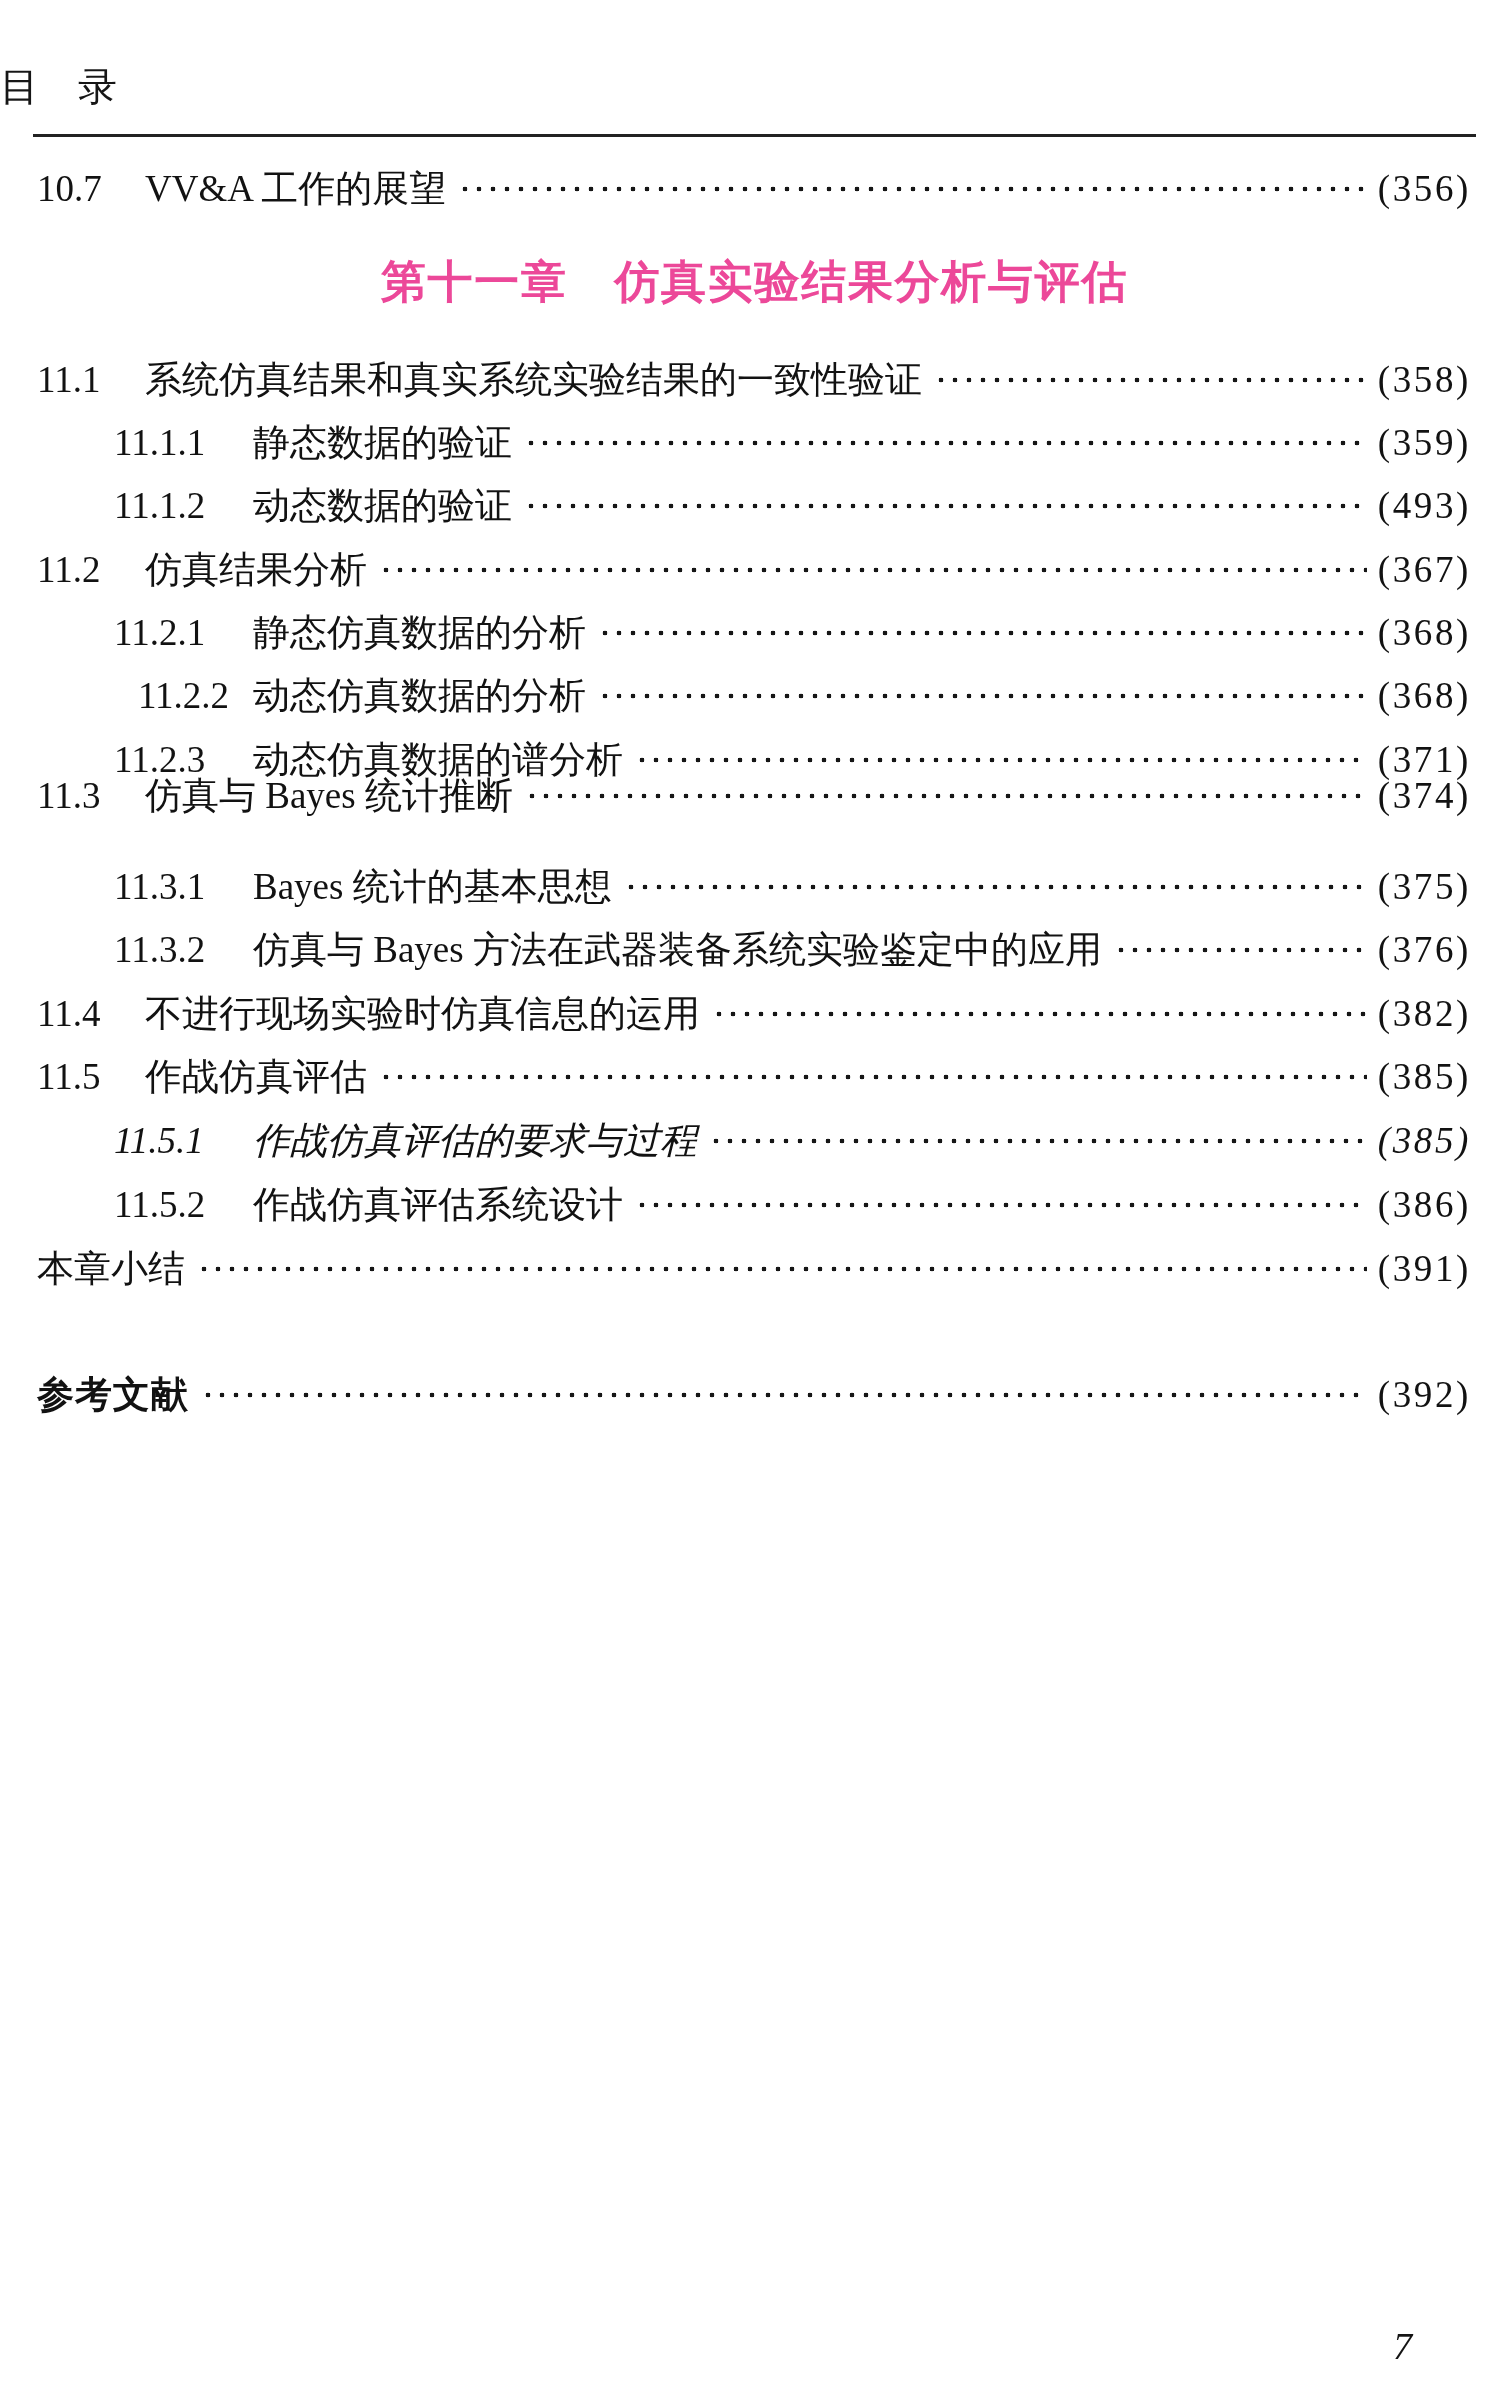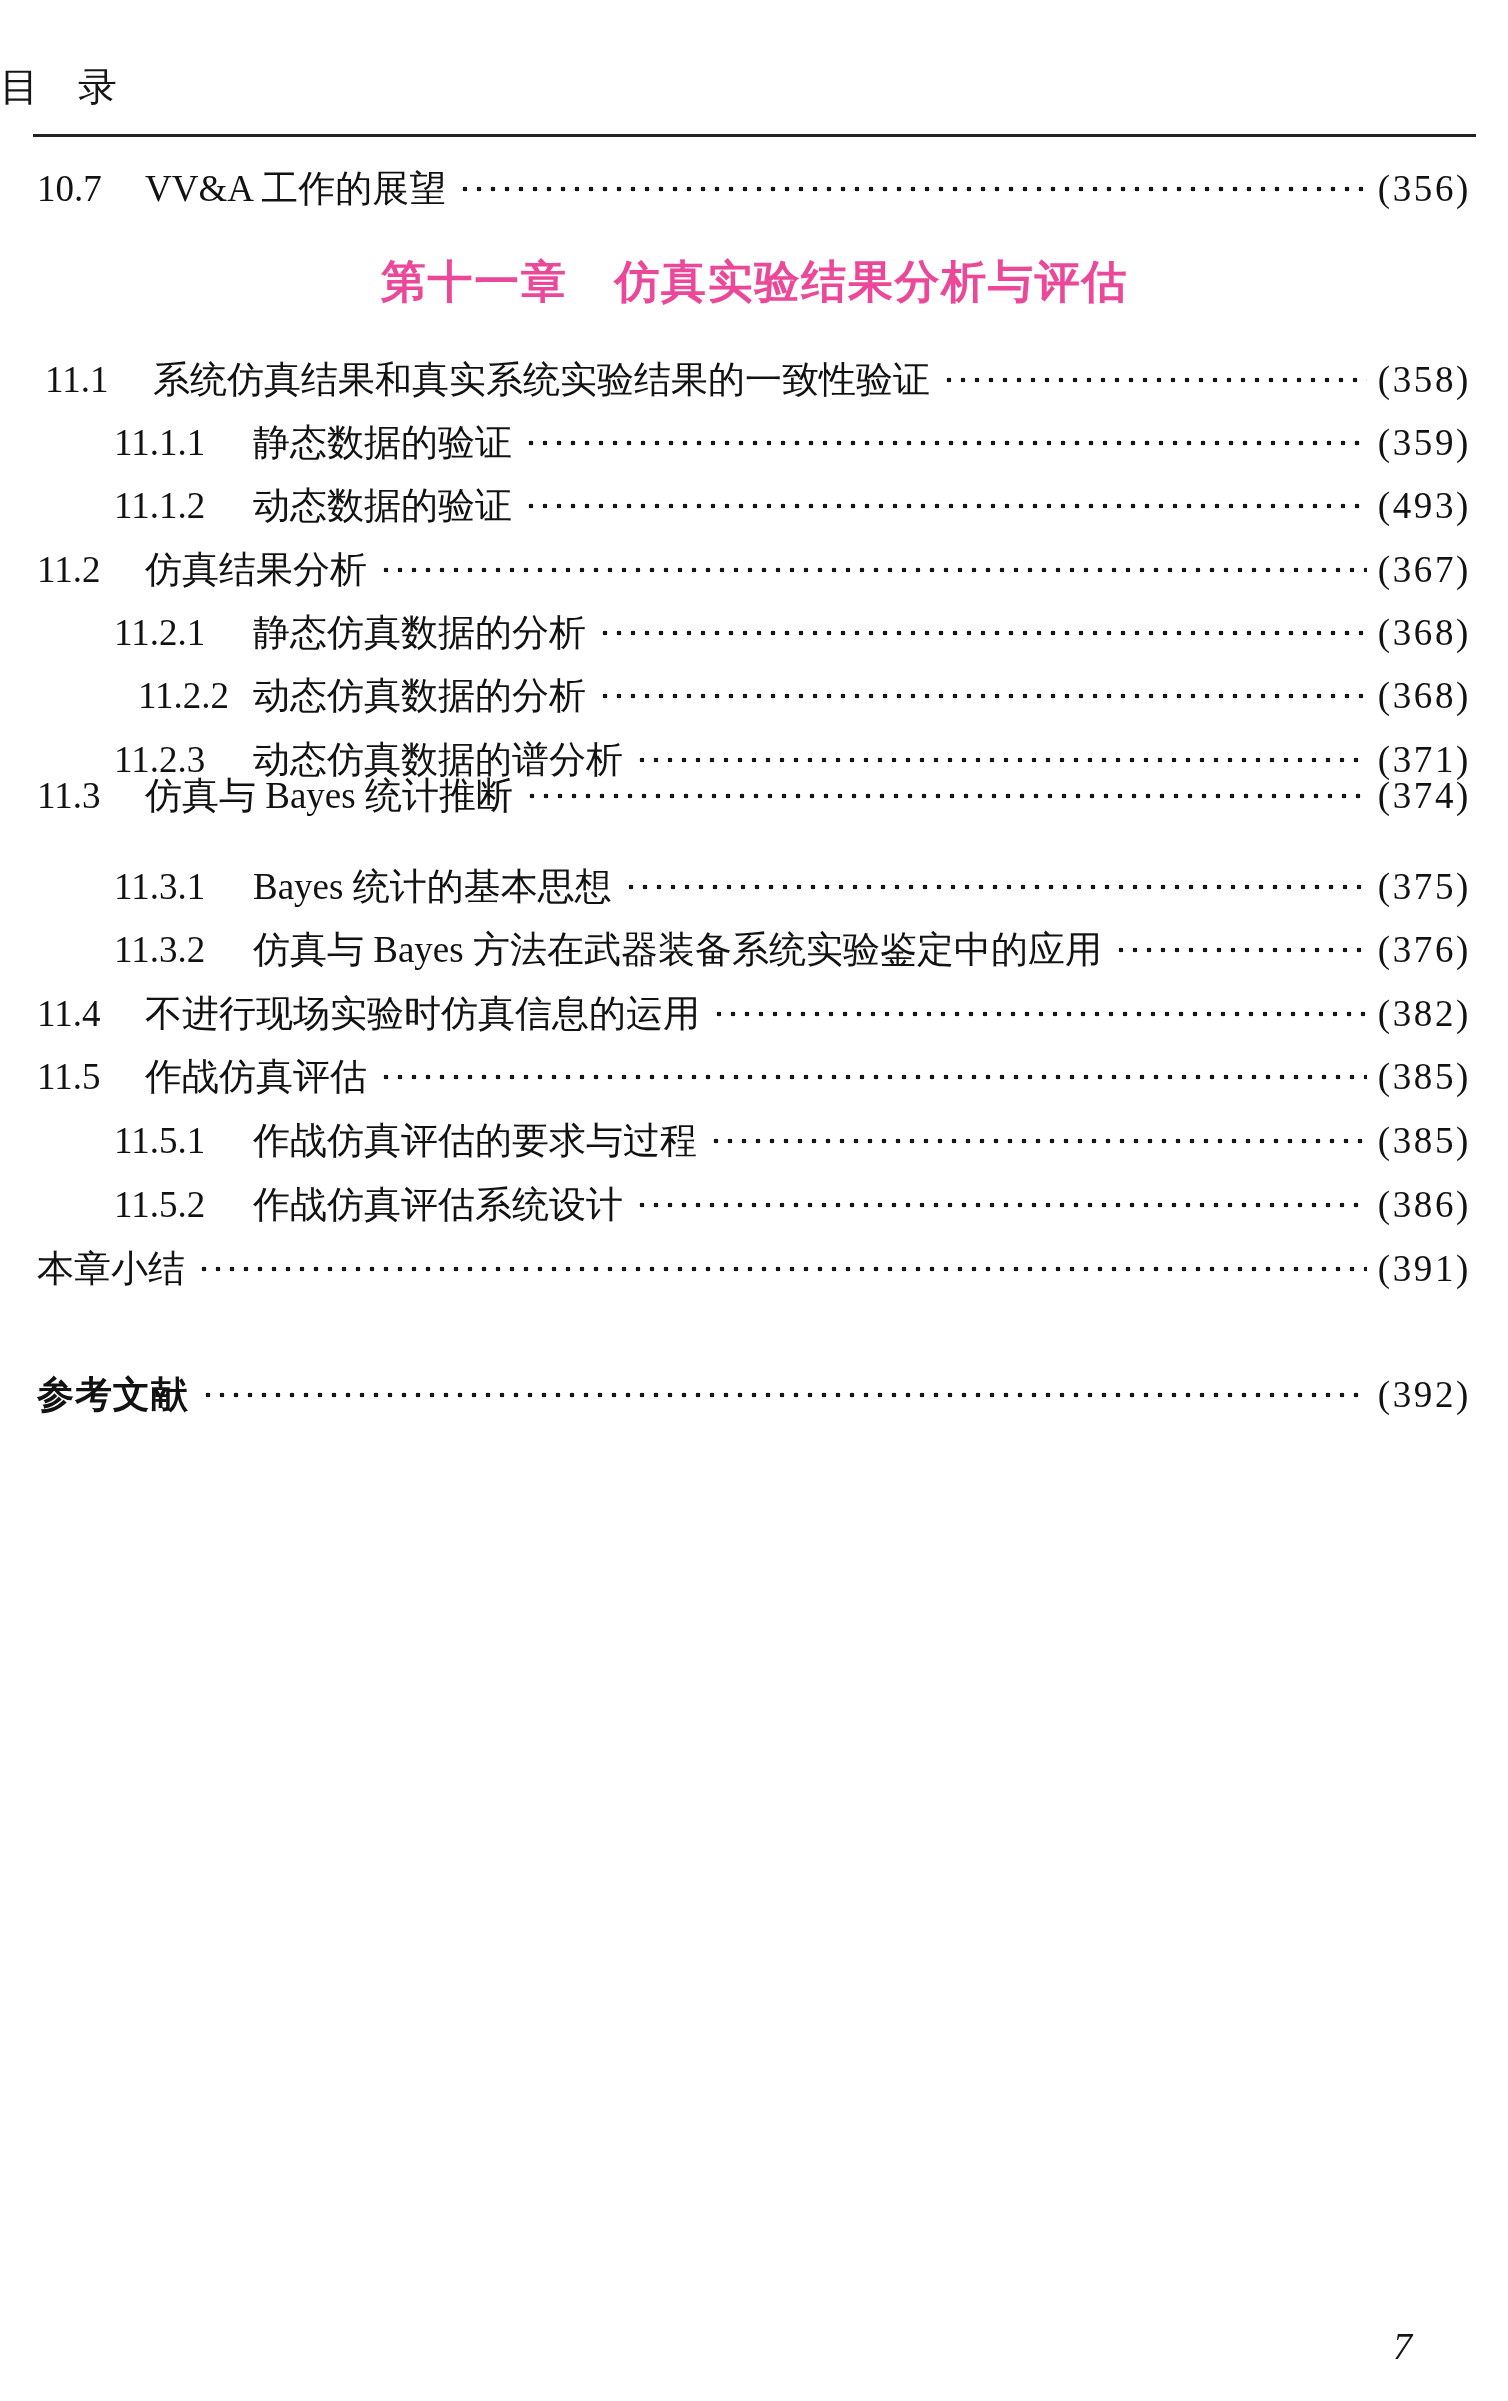--- a/index.html
+++ b/index.html
@@ -69,33 +69,33 @@
   }
   .page-folio {
     position: absolute;
     top: 2324px; right: 97px;
     font-size: 38px;
     font-style: italic;
     color: #141414;
   }
   
   .r0  { top: 162px; }
-  .r1  { top: 353px; margin-left: 8px; }
+  .r1  { top: 353px; }
   .r2  { top: 416px; }
   .r3  { top: 479px; }
   .r4  { top: 543px; }
   .r5  { top: 606px; }
   .r6  { top: 669px; text-align: center; }
   .r7  { top: 733px; }
   .r8  { top: 769px; }
   .r9  { top: 860px; }
   .r10 { top: 923px; }
   .r11 { top: 987px; }
   .r12 { top: 1050px; }
-  .r13 { top: 1114px; }
+  .r13 { top: 1114px; font-style: italic; }
   .r14 { top: 1178px; }
   .r15 { top: 1242px; }
   .r16 { top: 1368px; }
 </style>
 </head>
 <body>
 
 <div class="sheet">
 
   <div class="doc-header">目　录</div>

